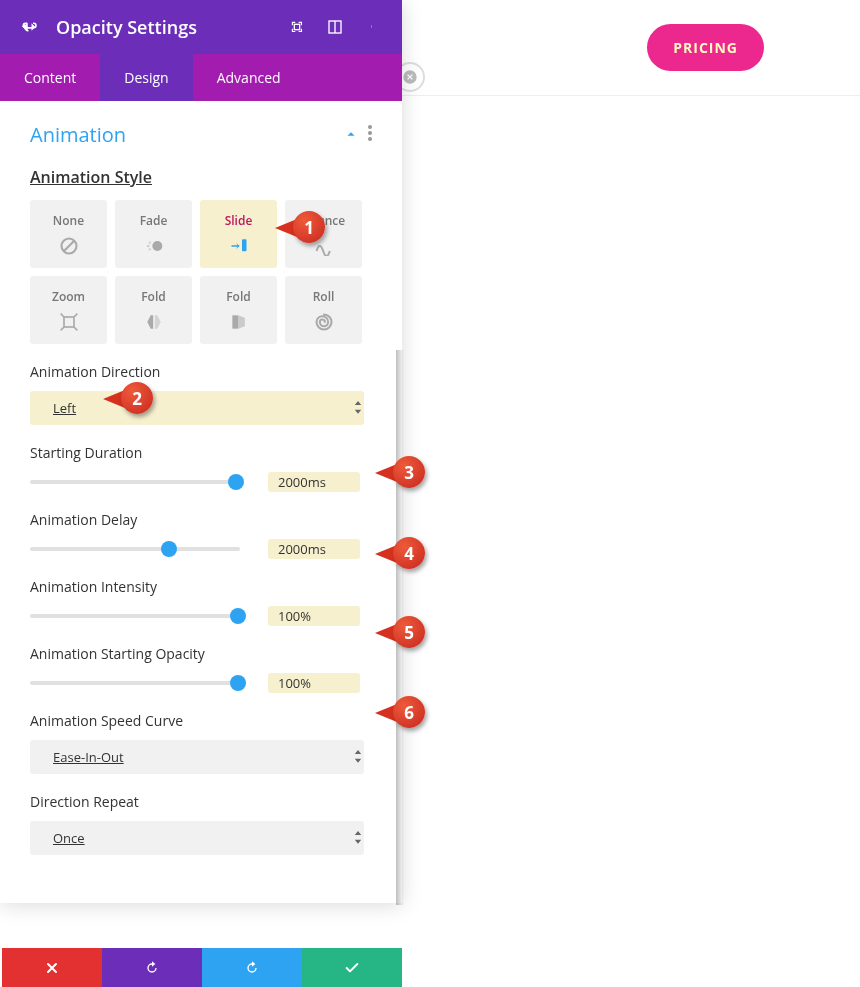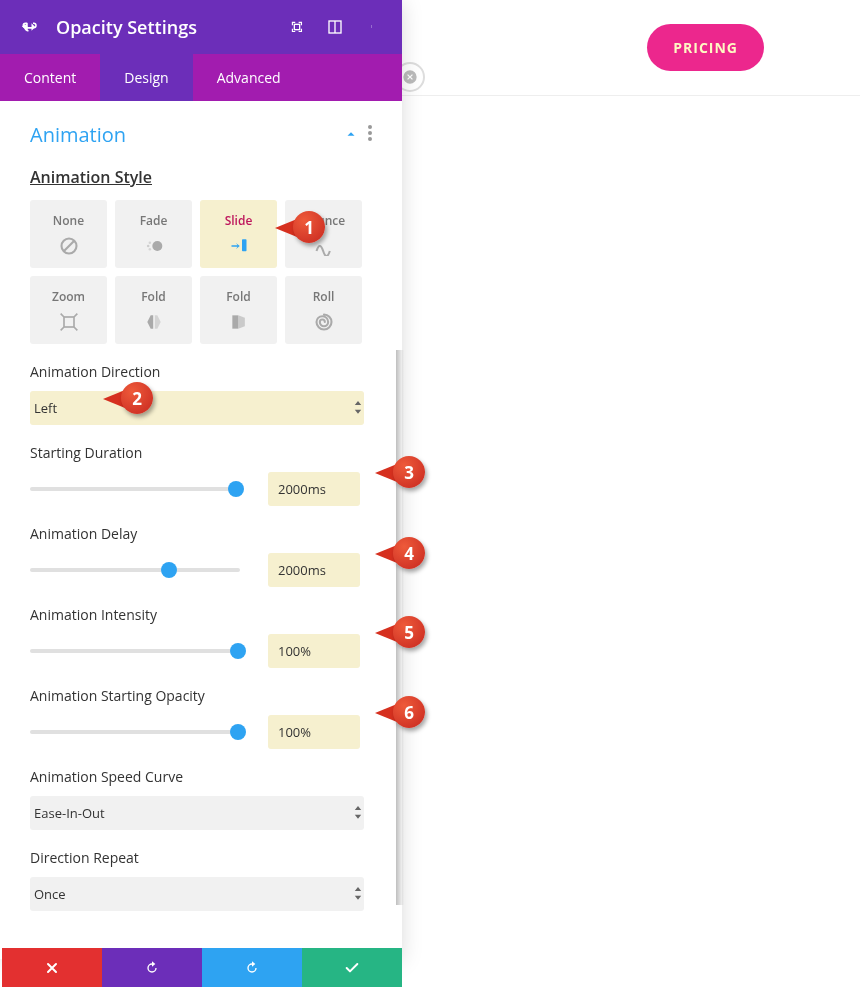--- a/index.html
+++ b/index.html
@@ -33,29 +33,29 @@
     .style-grid { display:flex; flex-wrap:wrap; gap:8px; margin-bottom:4px; }
     .style-tile { width:77px; height:68px; background:#f1f1f1; border-radius:3px; display:flex; flex-direction:column; align-items:center; justify-content:center; gap:6px; cursor:pointer; position:relative; }
     .style-tile .tile-label { font-size:12px; color:#777; font-weight:600; }
     .style-tile .tile-icon { width:22px; height:22px; display:flex; align-items:center; justify-content:center; }
     .style-tile .tile-icon svg { fill:#aaa; }
     .style-tile.selected { background:#f6f0cf; }
     .style-tile.selected .tile-label { color:#be185d; }
     .style-tile.selected .tile-icon svg { fill:#2ea3f2; }
     
     .select-wrap { position:relative; }
-    .select { width: 334px; height:34px; background:#f1f1f1; border:none; border-radius:3px; padding:0 4px; font-size:13px; color:#333; appearance:none; cursor:pointer; }
+    .select { width: 334px; height:34px; background:#f1f1f1; border:none; border-radius:3px; padding:0 23px; font-size:13px; color:#333; appearance:none; cursor:pointer;text-decoration:underline; }
     .select.hl { background:#f6f0cf; }
     .select-arrows { position:absolute; right:10px; top:50%; transform:translateY(-50%); pointer-events:none; }
     .select-arrows svg { fill:#666; width:8px; }
     
     .slider-row { display:flex; align-items:center; gap:28px; margin-top:6px; position:relative; }
     .slider-track { flex:1; max-width: 210px; height:4px; background:#e0e0e0; border-radius:3px; position:relative; cursor:pointer; }
     .slider-thumb { position:absolute; top:50%; transform:translate(-50%,-50%); width:16px; height:16px; border-radius:50%; background:#2ea3f2; cursor:grab; }
-    .slider-value { width:92px; height:34px; background:#f6f0cf; border:none; border-radius:3px; padding:0 10px; font-size:13px; color:#333; }
+    .slider-value { width:92px; height:20px; background:#f6f0cf; border:none; border-radius:3px; padding:0 10px; font-size:13px; color:#333; }
     
     .section { margin-bottom: 18px; }
     
     
     .callout { position:absolute; width:50px; height:34px; z-index:20; }
     .callout .body { position:absolute; right:0; top:0; width:32px; height:32px; background: radial-gradient(circle at 35% 30%, #ee5a3a, #c7271f); border-radius:50%; display:flex; align-items:center; justify-content:center; color:#fff; font-weight:700; font-size:17px; box-shadow: 2px 3px 4px rgba(0,0,0,.35); }
     .callout .tail { position:absolute; left:0; top:8px; width:0; height:0; border-top:9px solid transparent; border-bottom:9px solid transparent; border-right:22px solid #d6301f; }
     
     
     .actions { position:absolute; top:948px; left:2px; width:400px; height:40px; display:flex; }

